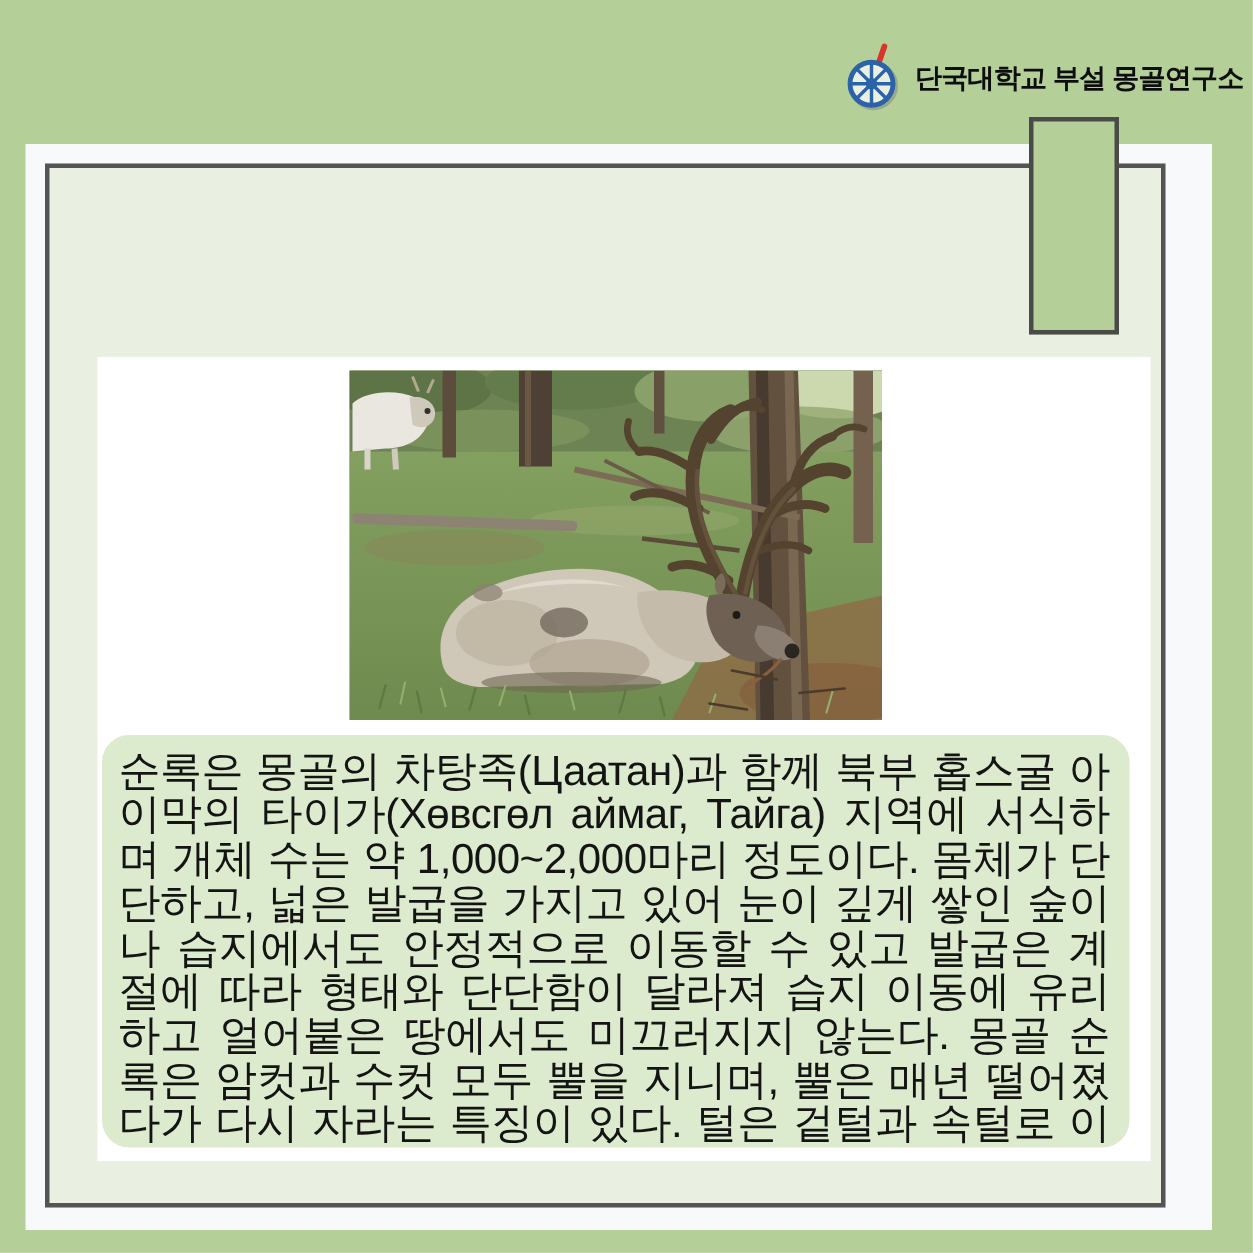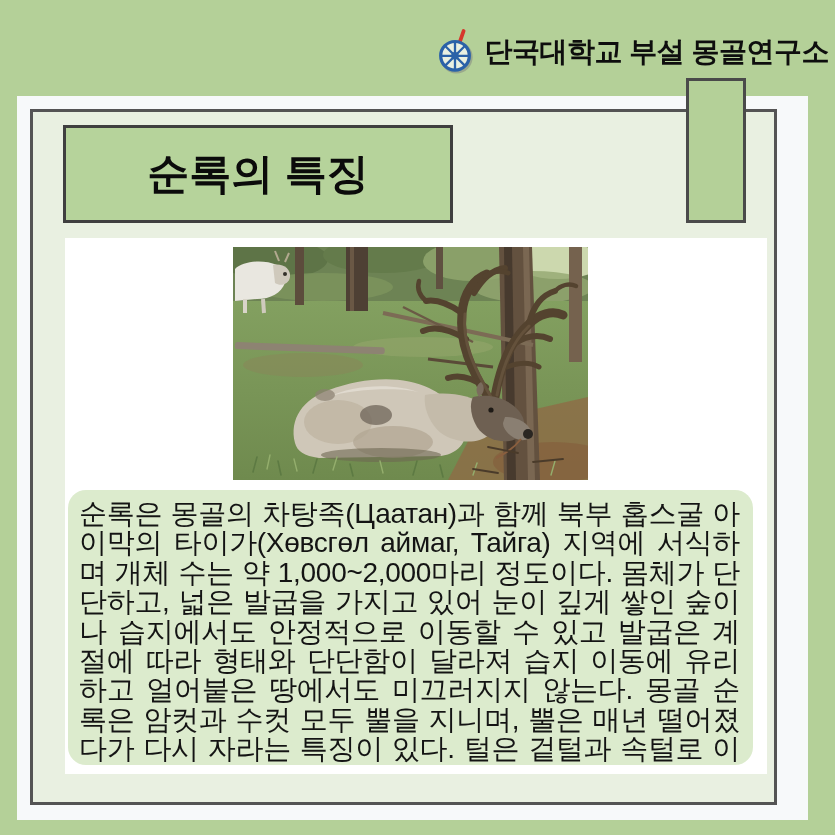--- a/index.html
+++ b/index.html
@@ -9,21 +9,21 @@
     background:#b4d098;
     font-family:"Liberation Sans","DejaVu Sans",sans-serif;
   }
   
   .header{
     position:absolute;top:28px;right:6px;height:48px;
     display:flex;align-items:center;gap:8px;
   }
   .logo{width:42px;height:50px;flex:0 0 auto;}
   .inst-name{
-    font-size:28px;font-weight:900;color:#0e0e0e;letter-spacing:-0.5px;
+    font-size:18px;font-weight:900;color:#0e0e0e;letter-spacing:-0.5px;
     white-space:nowrap;
   }
   
   .sheet{
     position:absolute;left:17px;top:96px;width:791px;height:724px;
     background:#f7f9fa;
   }
   .panel{
     position:absolute;left:30px;top:109px;width:747px;height:696px;
     background:#e9f0e1;border:3px solid #545454;
@@ -87,23 +87,20 @@
     </svg>
     <span class="inst-name">단국대학교 부설 몽골연구소</span>
   </div>
 
   <div class="sheet"></div>
 
   <div class="panel"></div>
 
   <div class="tab"></div>
 
-  <div class="title-box">
-    <span class="title">순록의 특징</span>
-  </div>
 
   <div class="content-area"></div>
 
   <div class="photo">
     <svg viewBox="0 0 355 233" preserveAspectRatio="none" aria-hidden="true">
       <defs>
         <linearGradient id="gnd" x1="0" y1="0" x2="0" y2="1">
           <stop offset="0" stop-color="#83a060"></stop>
           <stop offset="1" stop-color="#6f8a4e"></stop>
         </linearGradient>

